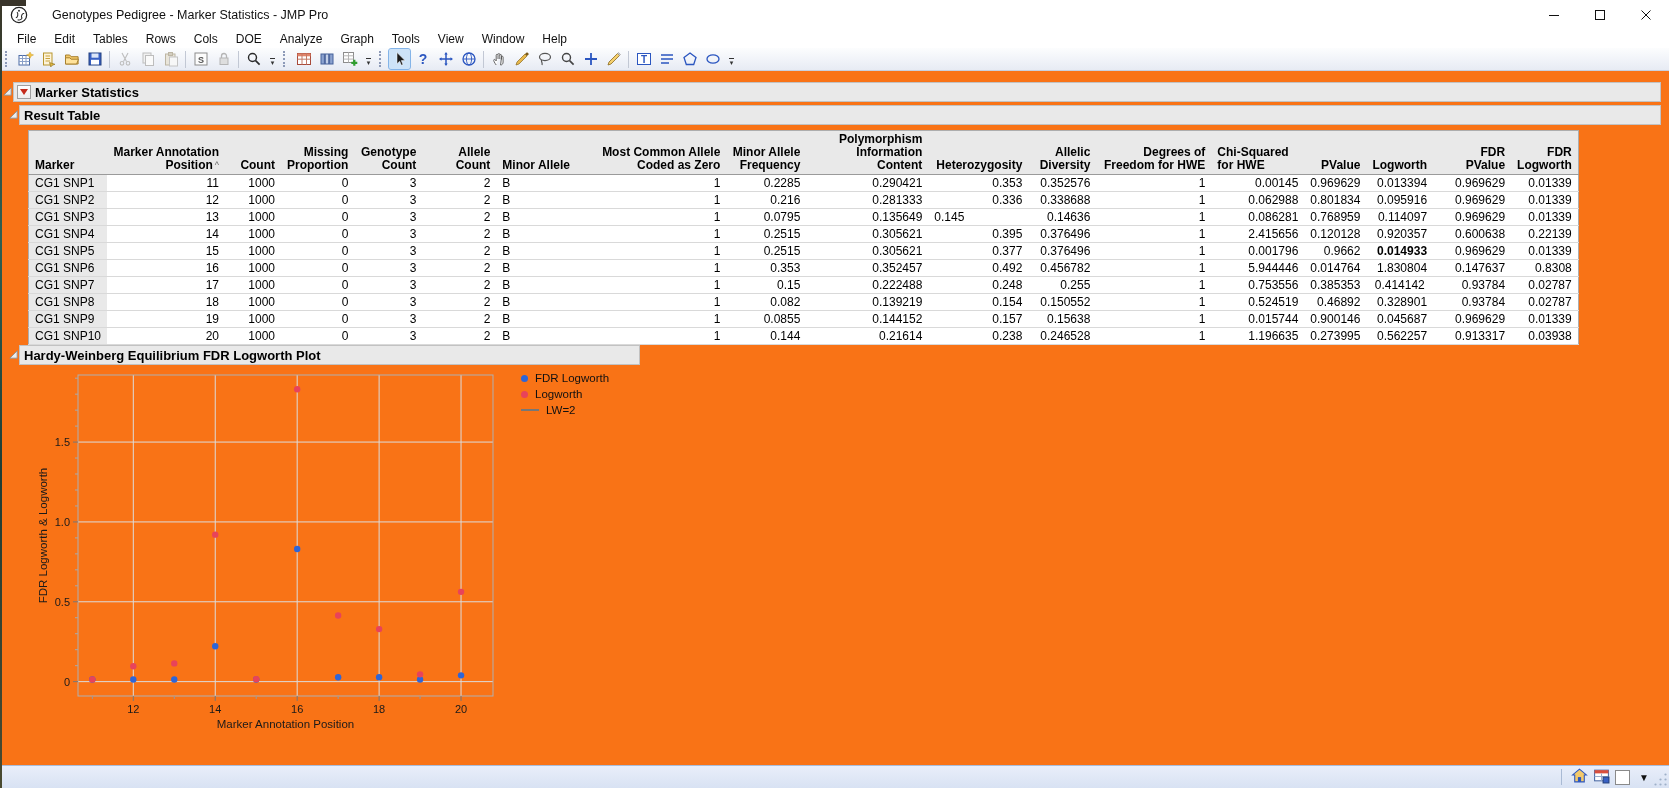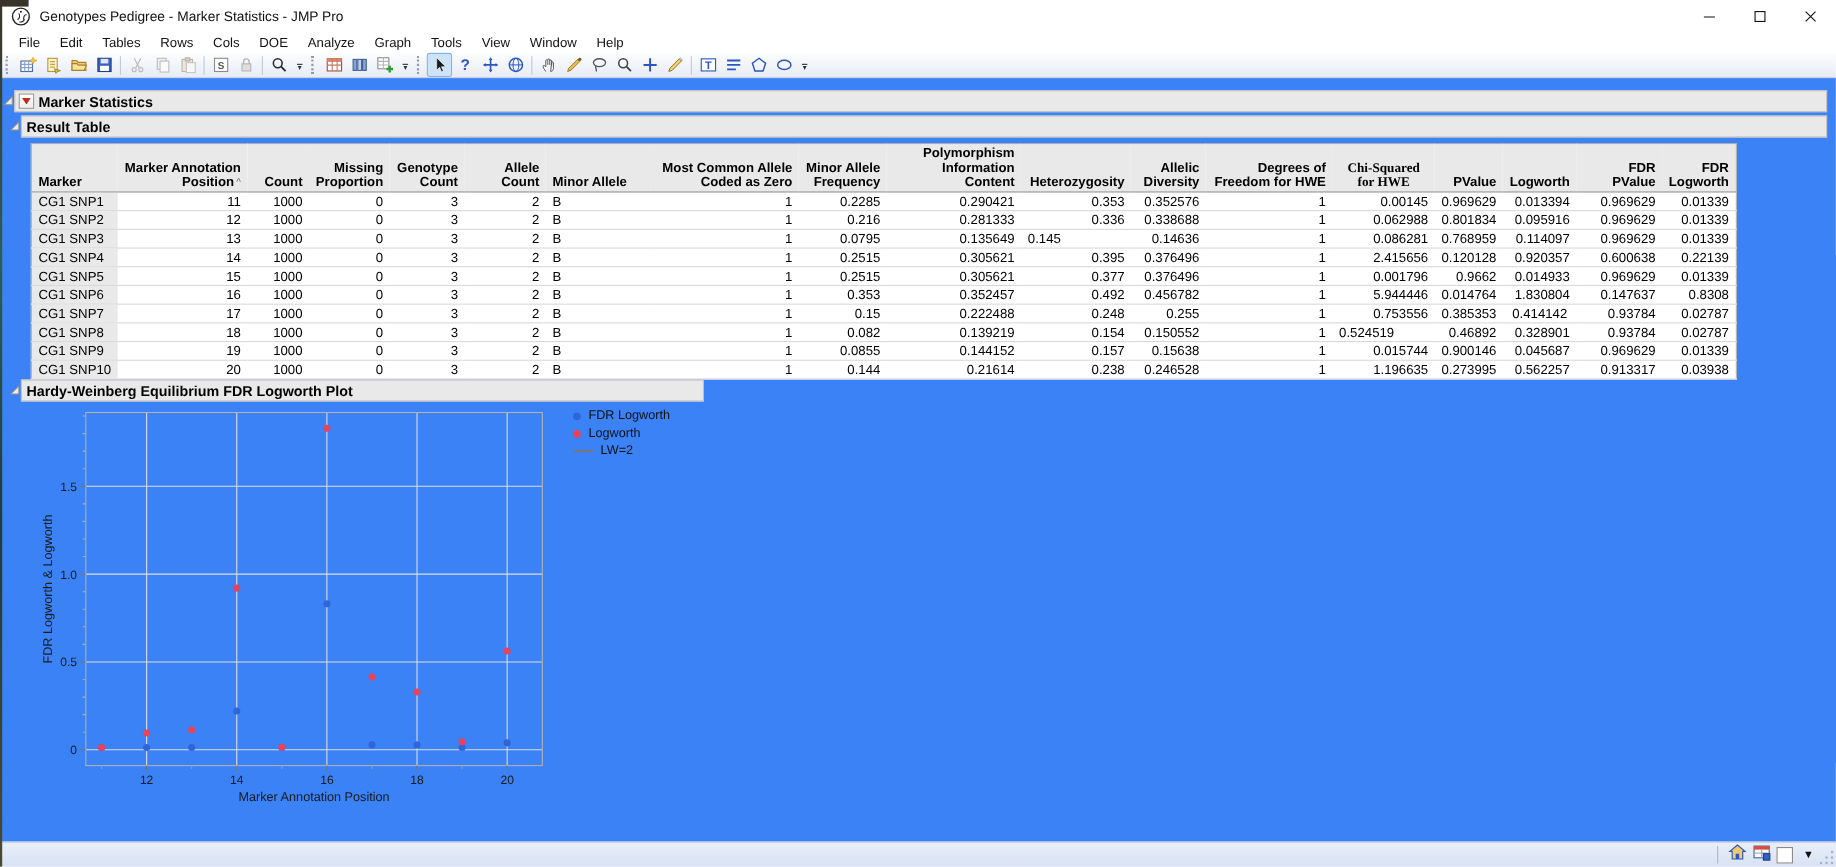--- a/index.html
+++ b/index.html
@@ -10,21 +10,21 @@
   .desk-left { position:absolute; left:0; top:0; width:2px; height:788px;
     background:linear-gradient(#3a3527,#2e5f52 30%,#1f3d35 60%,#4a4a30); z-index:50; }
   .desk-top { position:absolute; left:0; top:0; width:26px; height:6px;
     background:linear-gradient(90deg,#2b2althou618,#3a3527); background:#39342a; z-index:51; }
 
   .window { position:absolute; inset:0; background:#fff; }
 
   
   .titlebar { position:absolute; left:0; top:0; width:1669px; height:30px; background:#fff; }
   .app-icon { position:absolute; left:10px; top:6px; width:18px; height:18px; }
-  .title-text { position:absolute; left:36px; top:8px; font-size:12.5px; color:#111; }
+  .title-text { position:absolute; left:52px; top:8px; font-size:12.5px; color:#111; }
   .win-controls { position:absolute; right:0; top:0; height:30px; display:flex; }
   .win-btn { width:46px; height:30px; display:flex; align-items:center; justify-content:center; }
 
   
   .menubar { position:absolute; left:0; top:30px; width:1669px; height:18px; background:#fff;
     display:flex; align-items:center; padding-left:8px; }
   .menu-item { font-size:12px; color:#111; padding:1px 9px; cursor:default; }
 
   
   .toolbar { position:absolute; left:0; top:48px; width:1669px; height:23px;
@@ -33,21 +33,21 @@
   .tb-handle { width:5px; height:16px; border-left:2px dotted #8d9ab8; margin:0 4px 0 3px; }
   .tb-sep { width:1px; height:17px; background:#c2c8d4; margin:0 3px; }
   .tbi { width:21px; height:20px; display:flex; align-items:center; justify-content:center;
     border-radius:2px; margin:0 1px; }
   .tbi.selected { background:#cde3f8; outline:1px solid #84b4e8; }
   .tb-overflow { width:11px; height:18px; display:flex; flex-direction:column; align-items:center;
     justify-content:flex-end; font-size:7px; color:#333; line-height:6px; padding-bottom:2px; margin:0 2px; }
   .tb-overflow i { display:block; width:5px; height:1px; background:#333; margin-bottom:1px; }
 
   
-  .content { position:absolute; left:0; top:71px; width:1669px; height:694px; background:#3b82f6; }
+  .content { position:absolute; left:0; top:71px; width:1669px; height:694px; background:#f97316; }
 
   .outline-tri { position:absolute; width:11px; height:11px; }
   .hdr-bar { position:absolute; height:20px; background:#e9e9e9; border:1px solid #c2c2c2;
     display:flex; align-items:center; }
   .hdr-bar .hdr-text { font-size:13px; font-weight:bold; color:#000; margin-left:4px; }
   .red-tri-btn { width:14px; height:14px; background:linear-gradient(#ffffff,#ededed);
     border:1px solid #9f9f9f; display:flex; align-items:center; justify-content:center; margin-left:3px; }
   .red-tri-btn svg { display:block; }
 
   
@@ -343,21 +343,21 @@
 Coded as Zero</th>
             <th style="width: 80px; text-align: right;">Minor Allele
 Frequency</th>
             <th style="width: 122px; text-align: right;">Polymorphism
 Information Content</th>
             <th style="width: 100px; text-align: right;">Heterozygosity</th>
             <th style="width: 68px; text-align: right;">Allelic
 Diversity</th>
             <th style="width: 115px; text-align: right;">Degrees of
 Freedom for HWE</th>
-            <th style="width: 93px; text-align: center; font-family: Liberation Serif, serif;">Chi-Squared
+            <th style="width: 93px; text-align: left;">Chi-Squared
 for HWE</th>
             <th style="width: 57px; text-align: right;">PValue</th>
             <th style="width: 65px; text-align: right;">Logworth</th>
             <th style="width: 78px; text-align: right;">FDR PValue</th>
             <th style="width: 66px; text-align: right;">FDR
 Logworth</th>
           </tr>
         </thead>
       <tbody>
           <tr>
@@ -449,21 +449,21 @@
             <td style="text-align: right;">2</td>
             <td style="text-align: left;">B</td>
             <td style="text-align: right;">1</td>
             <td style="text-align: right;">0.2515</td>
             <td style="text-align: right;">0.305621</td>
             <td style="text-align: right;">0.377</td>
             <td style="text-align: right;">0.376496</td>
             <td style="text-align: right;">1</td>
             <td style="text-align: right;">0.001796</td>
             <td style="text-align: right;">0.9662</td>
-            <td style="text-align: right;">0.014933</td>
+            <td style="text-align: right; font-weight: bold;">0.014933</td>
             <td style="text-align: right;">0.969629</td>
             <td style="text-align: right;">0.01339</td>
           </tr>
           <tr>
             <td class="marker-cell" style="text-align: left;">CG1 SNP6</td>
             <td style="text-align: right;">16</td>
             <td style="text-align: right;">1000</td>
             <td style="text-align: right;">0</td>
             <td style="text-align: right;">3</td>
             <td style="text-align: right;">2</td>
@@ -507,21 +507,21 @@
             <td style="text-align: right;">0</td>
             <td style="text-align: right;">3</td>
             <td style="text-align: right;">2</td>
             <td style="text-align: left;">B</td>
             <td style="text-align: right;">1</td>
             <td style="text-align: right;">0.082</td>
             <td style="text-align: right;">0.139219</td>
             <td style="text-align: right;">0.154</td>
             <td style="text-align: right;">0.150552</td>
             <td style="text-align: right;">1</td>
-            <td style=" margin-top: 32px;">0.524519</td>
+            <td style="text-align: right; margin-top: 32px;">0.524519</td>
             <td style="text-align: right;">0.46892</td>
             <td style="text-align: right;">0.328901</td>
             <td style="text-align: right;">0.93784</td>
             <td style="text-align: right;">0.02787</td>
           </tr>
           <tr>
             <td class="marker-cell" style="text-align: left;">CG1 SNP9</td>
             <td style="text-align: right;">19</td>
             <td style="text-align: right;">1000</td>
             <td style="text-align: right;">0</td>

